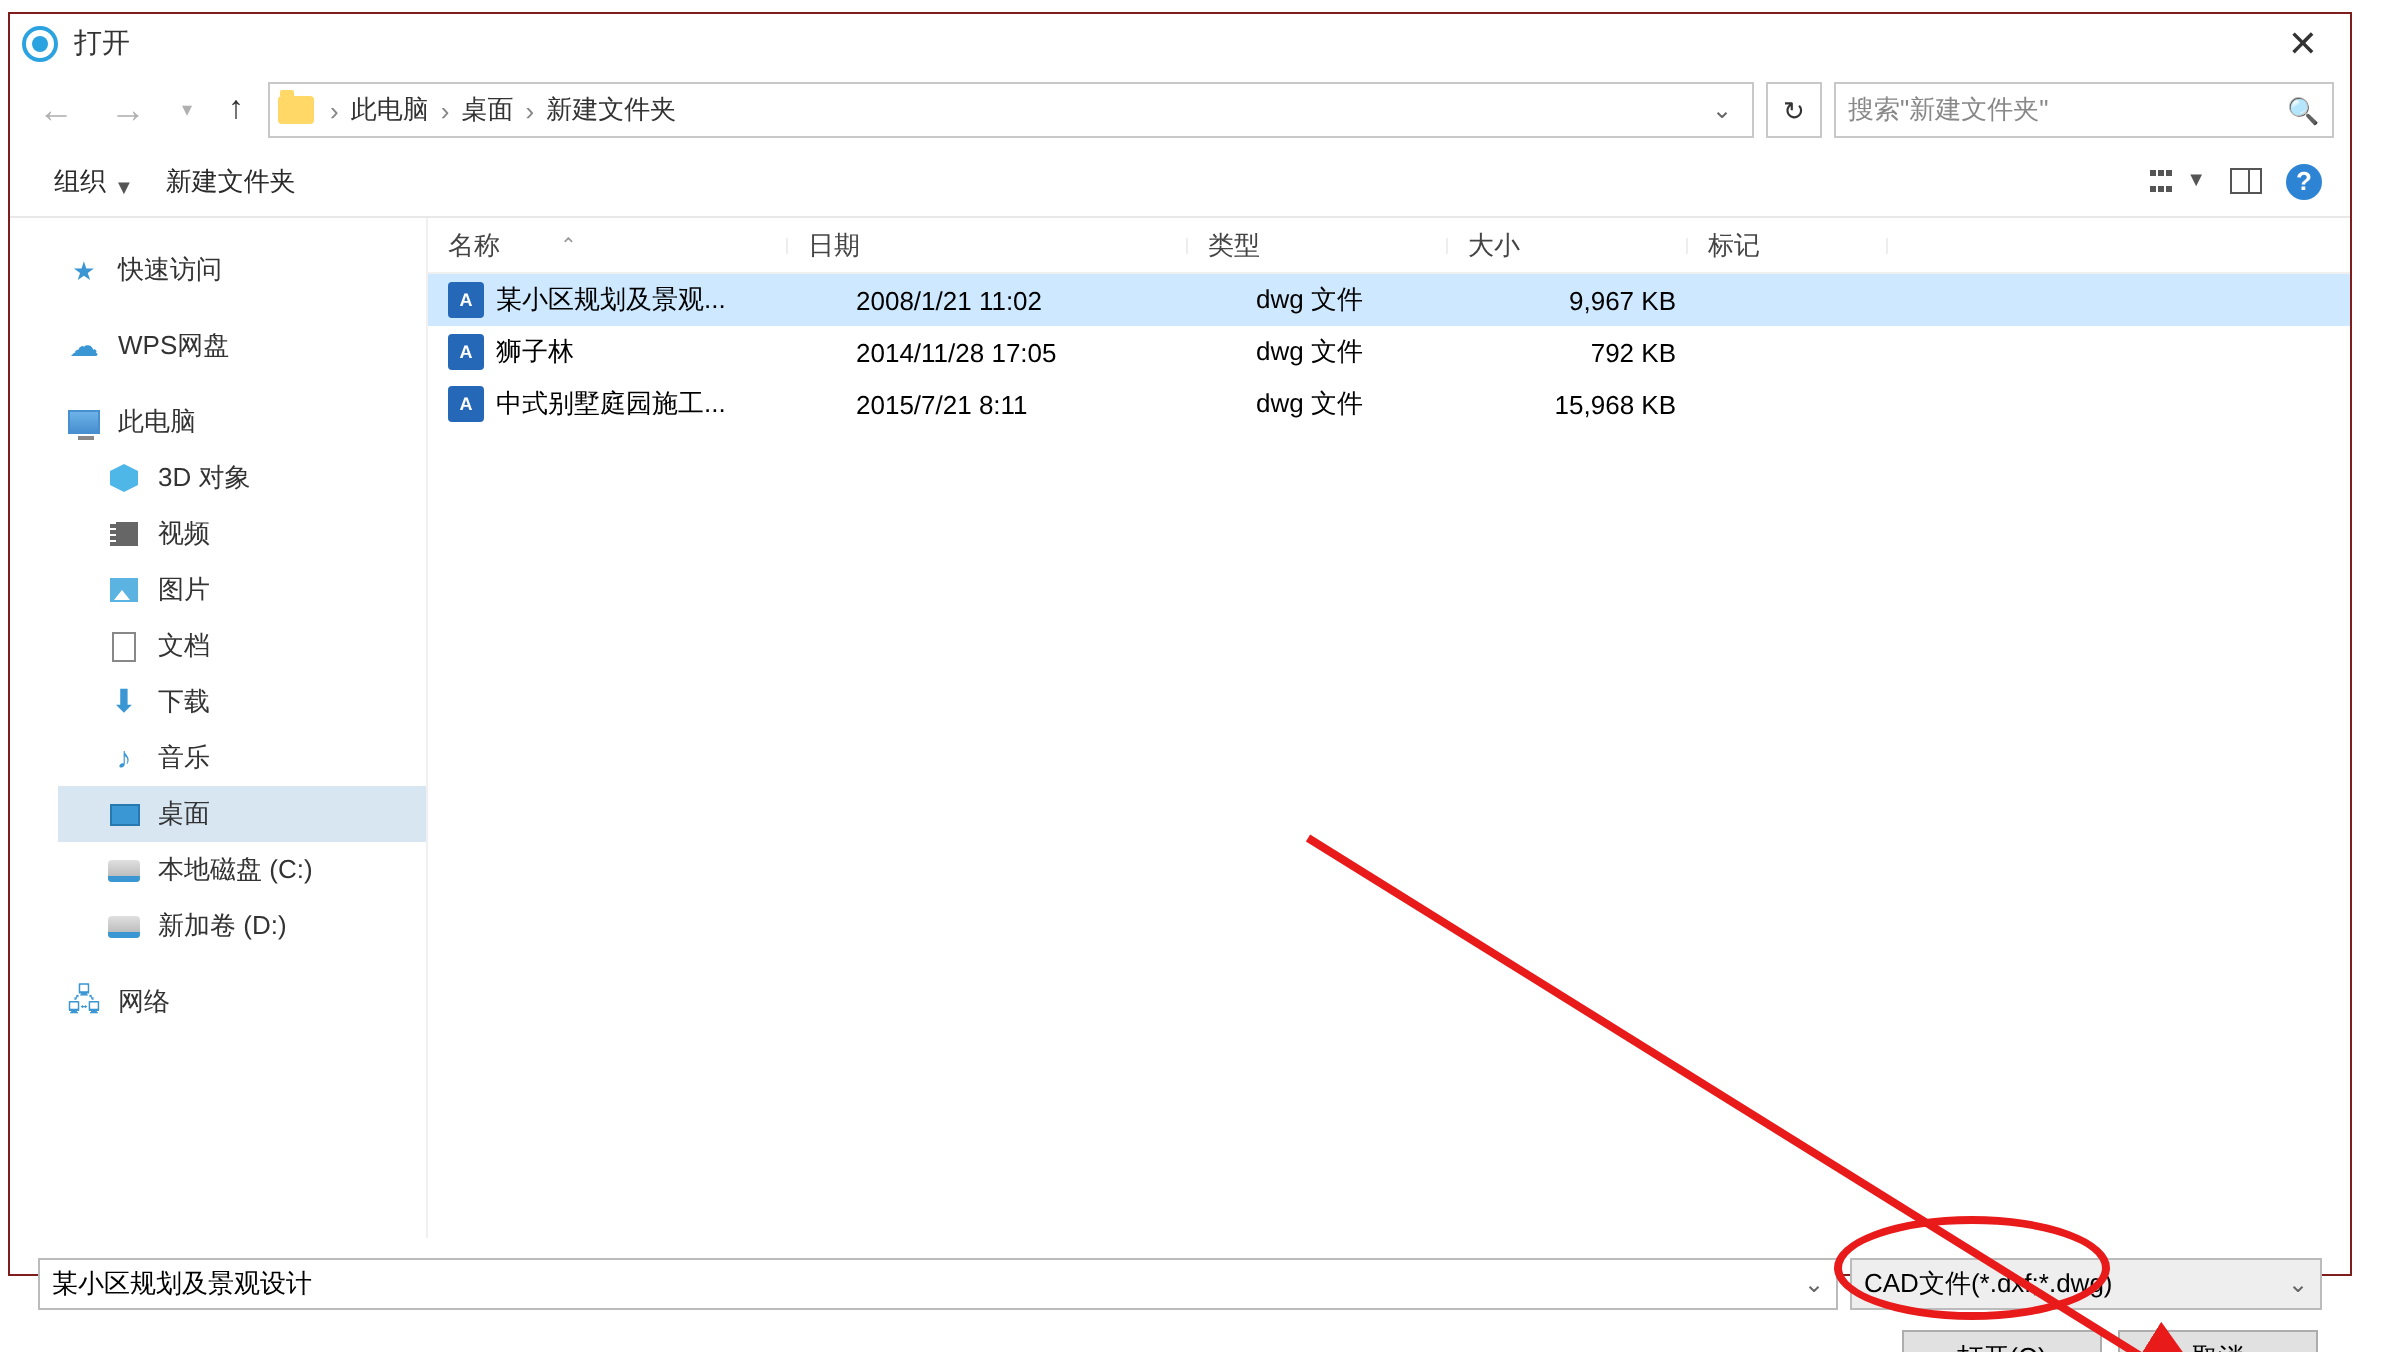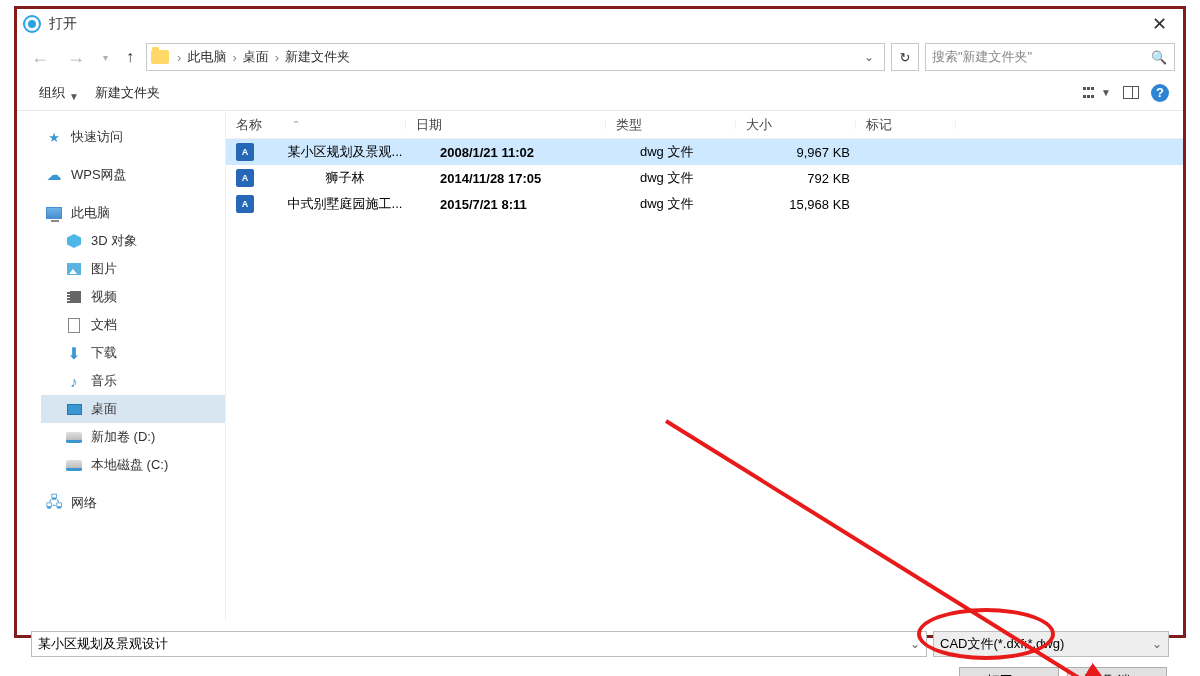--- a/index.html
+++ b/index.html
@@ -1,17 +1,17 @@
 <!DOCTYPE html>
 <html><head>
 <meta charset="utf-8">
 <style>
 * { box-sizing: border-box; margin: 0; padding: 0; font-family: "Microsoft YaHei", "Segoe UI", sans-serif; font-size: 13px; }
 body { background: #fff; width: 1200px; height: 676px; position: relative; overflow: hidden; }
-.dialog { position: absolute; left: 14px; top: 6px; width: 1172px; height: 632px; background: #fff; border: 3px solid #7f1d1d; }
+.dialog { position: absolute; left: 4px; top: 6px; width: 1172px; height: 632px; background: #fff; border: 1px solid #7f1d1d; }
 .titlebar { height: 30px; display: flex; align-items: center; padding: 0 6px; }
 .titlebar .app-icon { width: 18px; height: 18px; border: 2px solid #2aa3e0; border-radius: 50%; margin-right: 8px; position: relative; }
 .titlebar .app-icon::after { content: ""; position: absolute; inset: 3px; background: #2aa3e0; border-radius: 50%; }
 .titlebar .title { flex: 1; font-size: 14px; color: #333; }
 .titlebar .close { font-size: 18px; color: #333; padding: 0 10px; cursor: pointer; }
 .navbar { height: 36px; display: flex; align-items: center; padding: 0 8px; gap: 6px; }
 .navbar .arrow { color: #b0b0b0; font-size: 18px; padding: 0 6px; }
 .navbar .up { color: #333; font-size: 16px; padding: 0 6px; }
 .addrbar { flex: 1; height: 28px; border: 1px solid #c8c8c8; display: flex; align-items: center; padding: 0 4px; background: #fff; }
 .addrbar .folder-icon { width: 18px; height: 14px; background: #ffd868; border-radius: 2px; margin-right: 6px; position: relative; }
@@ -63,22 +63,22 @@
 .headers .col::after { content: ""; position: absolute; right: 0; top: 5px; bottom: 5px; width: 1px; background: #eee; }
 .col-name { width: 180px; display: flex; align-items: center; gap: 30px; }
 .col-name .sort { color: #999; font-size: 10px; }
 .col-date { width: 200px; }
 .col-type { width: 130px; }
 .col-size { width: 120px; }
 .col-tag { width: 100px; }
 .row { display: flex; height: 26px; align-items: center; padding-left: 10px; }
 .row.selected { background: #cde8ff; }
 .row .fico { width: 18px; height: 18px; background: #2568b8; color: #fff; font-size: 9px; font-weight: bold; display: flex; align-items: center; justify-content: center; border-radius: 2px; margin-right: 6px; }
-.row .c-name { width: 170px; white-space: nowrap; overflow: hidden; text-overflow: ellipsis; text-align: center; }
-.row .c-date { width: 200px; padding-left: 10px; font-weight: bold; }
+.row .c-name { width: 170px; white-space: nowrap; overflow: hidden; text-overflow: ellipsis; }
+.row .c-date { width: 200px; padding-left: 10px; }
 .row .c-type { width: 130px; padding-left: 10px; }
 .row .c-size { width: 120px; text-align: right; padding-right: 30px; }
 .arrow-svg { position: absolute; left: 430px; top: 300px; pointer-events: none; }
 .bottom { padding: 10px 14px; display: flex; flex-direction: column; gap: 10px; }
 .fn-row { display: flex; align-items: center; gap: 6px; }
 .fn-label { color: #333; padding-left: 130px; }
 .fn-input { flex: 1; height: 26px; border: 1px solid #bbb; padding: 0 6px; display: flex; align-items: center; background: #fff; }
 .fn-input .drop { margin-left: auto; color: #666; font-size: 12px; }
 .ft-select { width: 236px; height: 26px; border: 1px solid #bbb; padding: 0 6px; display: flex; align-items: center; background: #eee; }
 .ft-select .drop { margin-left: auto; color: #666; font-size: 12px; }
@@ -162,29 +162,29 @@
           <span>此电脑</span>
         </div>
       <div class="tree-item sub">
           <span class="ico">
             <span class="ico-3d"></span>
           </span>
           <span>3D 对象</span>
         </div>
       <div class="tree-item sub">
           <span class="ico">
+            <span class="ico-vid"></span>
+          </span>
+          <span>视频</span>
+        </div>
+      <div class="tree-item sub">
+          <span class="ico">
             <span class="ico-img"></span>
           </span>
           <span>图片</span>
-        </div>
-      <div class="tree-item sub">
-          <span class="ico">
-            <span class="ico-vid"></span>
-          </span>
-          <span>视频</span>
         </div>
       <div class="tree-item sub">
           <span class="ico">
             <span class="ico-doc"></span>
           </span>
           <span>文档</span>
         </div>
       <div class="tree-item sub">
           <span class="ico ico-dl">⬇</span>
           <span>下载</span>
@@ -196,27 +196,27 @@
       <div class="tree-item sub sel">
           <span class="ico">
             <span class="ico-desk"></span>
           </span>
           <span>桌面</span>
         </div>
       <div class="tree-item sub">
           <span class="ico">
             <span class="ico-disk"></span>
           </span>
+          <span>本地磁盘 (C:)</span>
+        </div>
+      <div class="tree-item sub">
+          <span class="ico">
+            <span class="ico-disk"></span>
+          </span>
           <span>新加卷 (D:)</span>
-        </div>
-      <div class="tree-item sub">
-          <span class="ico">
-            <span class="ico-disk"></span>
-          </span>
-          <span>本地磁盘 (C:)</span>
         </div>
       <div class="gap"></div>
       <div class="tree-item">
           <span class="ico ico-net">🖧</span>
           <span>网络</span>
         </div>
     </div>
 
     <div class="filelist">
       <div class="headers">

